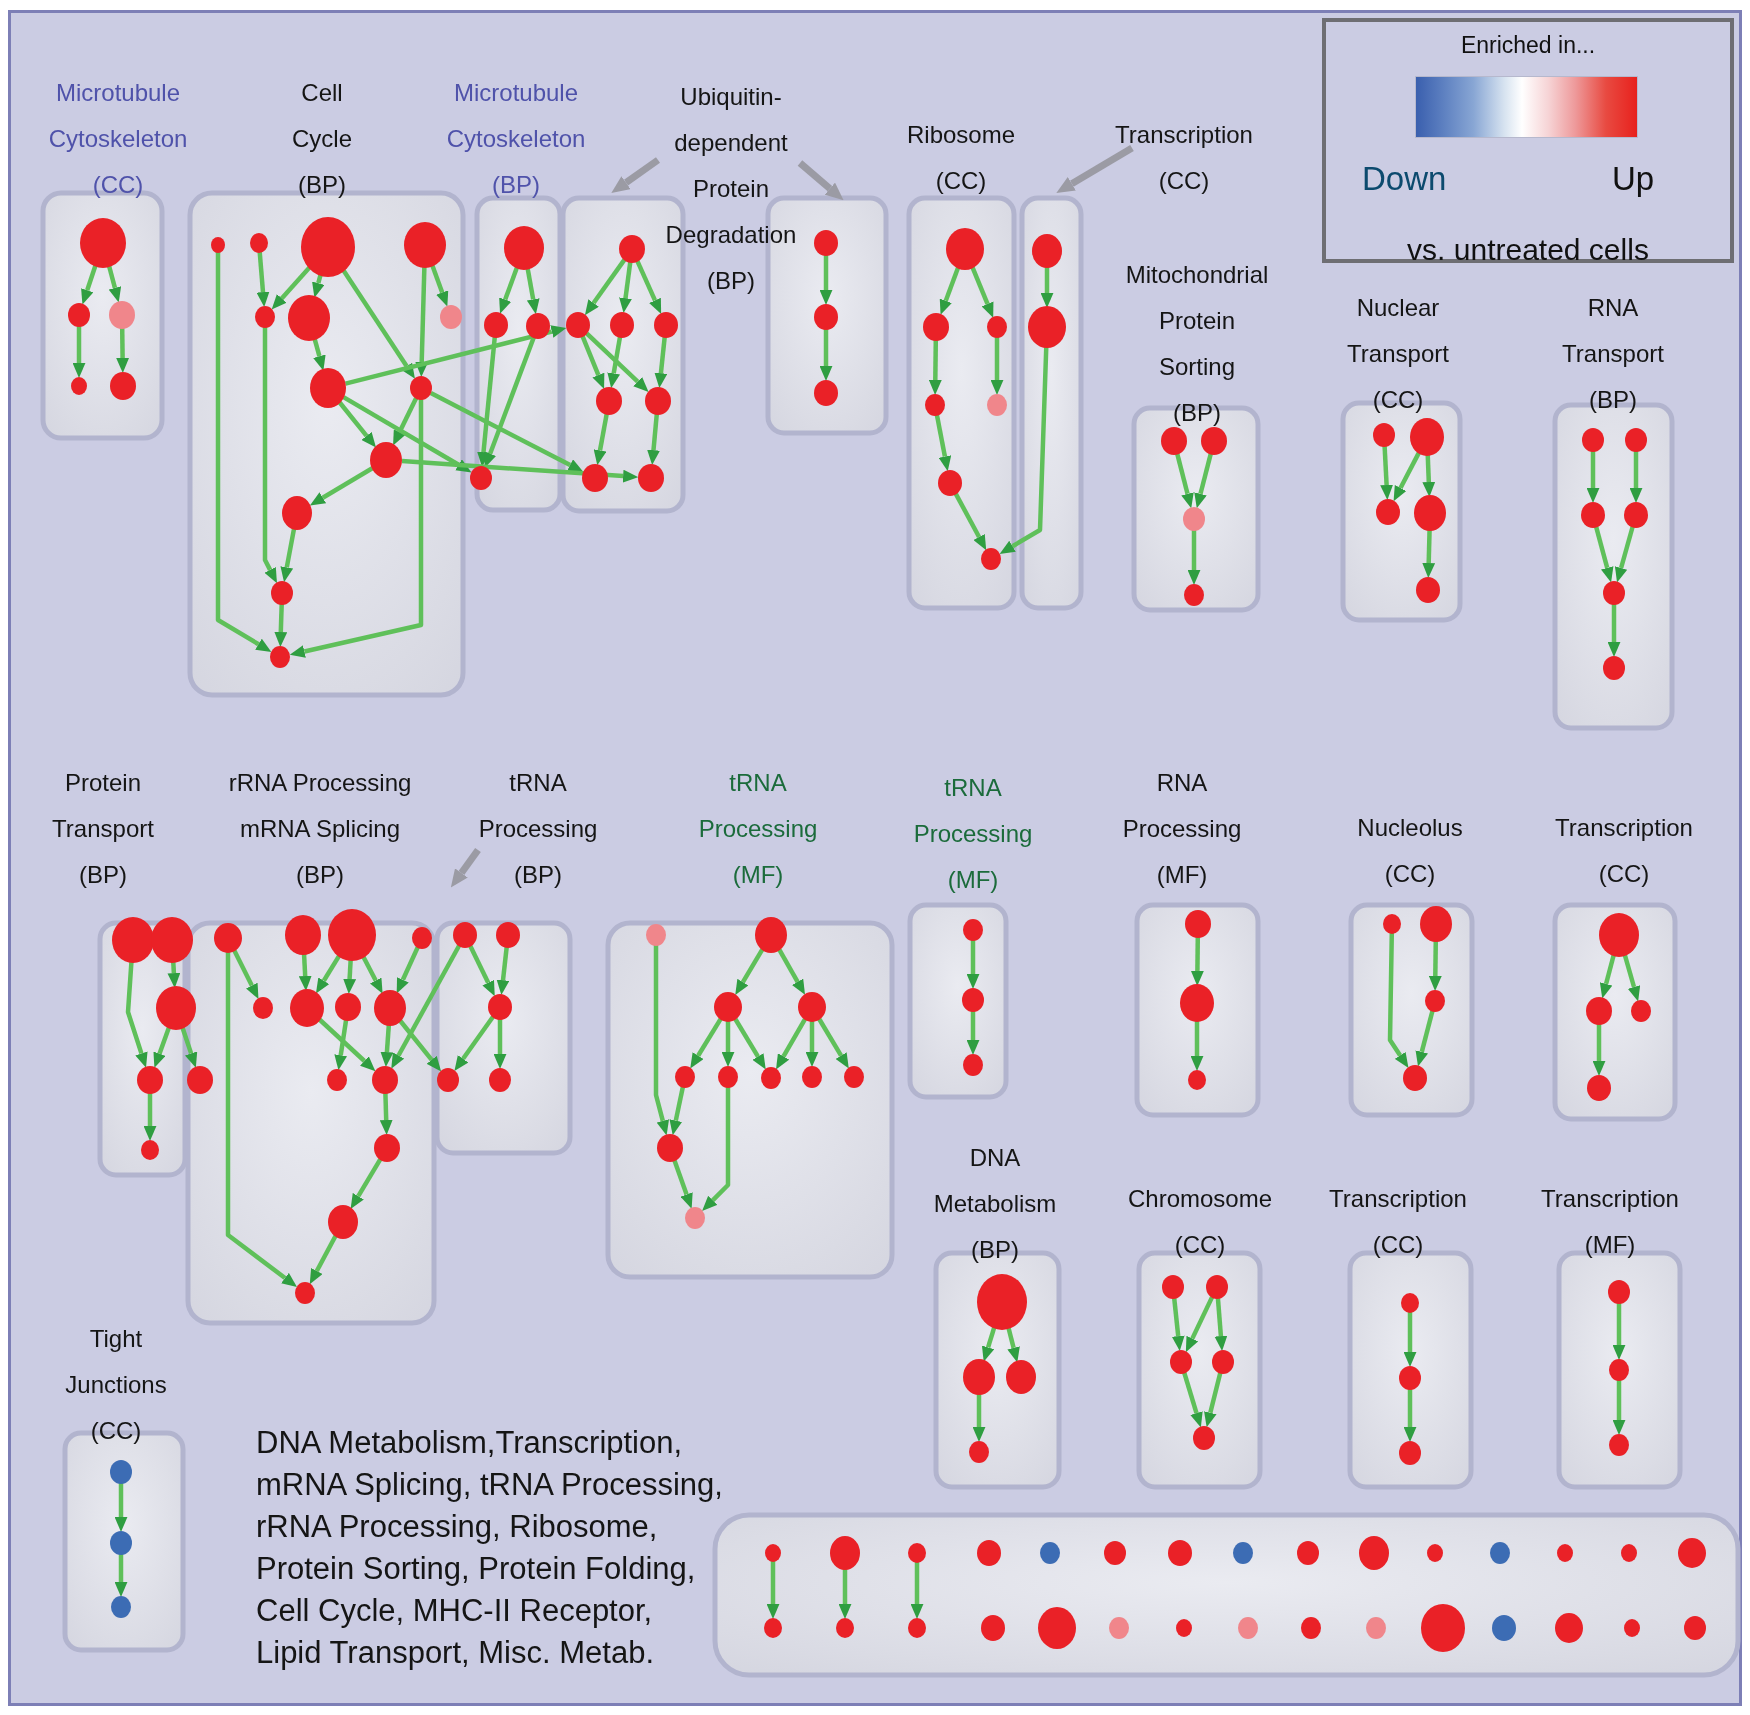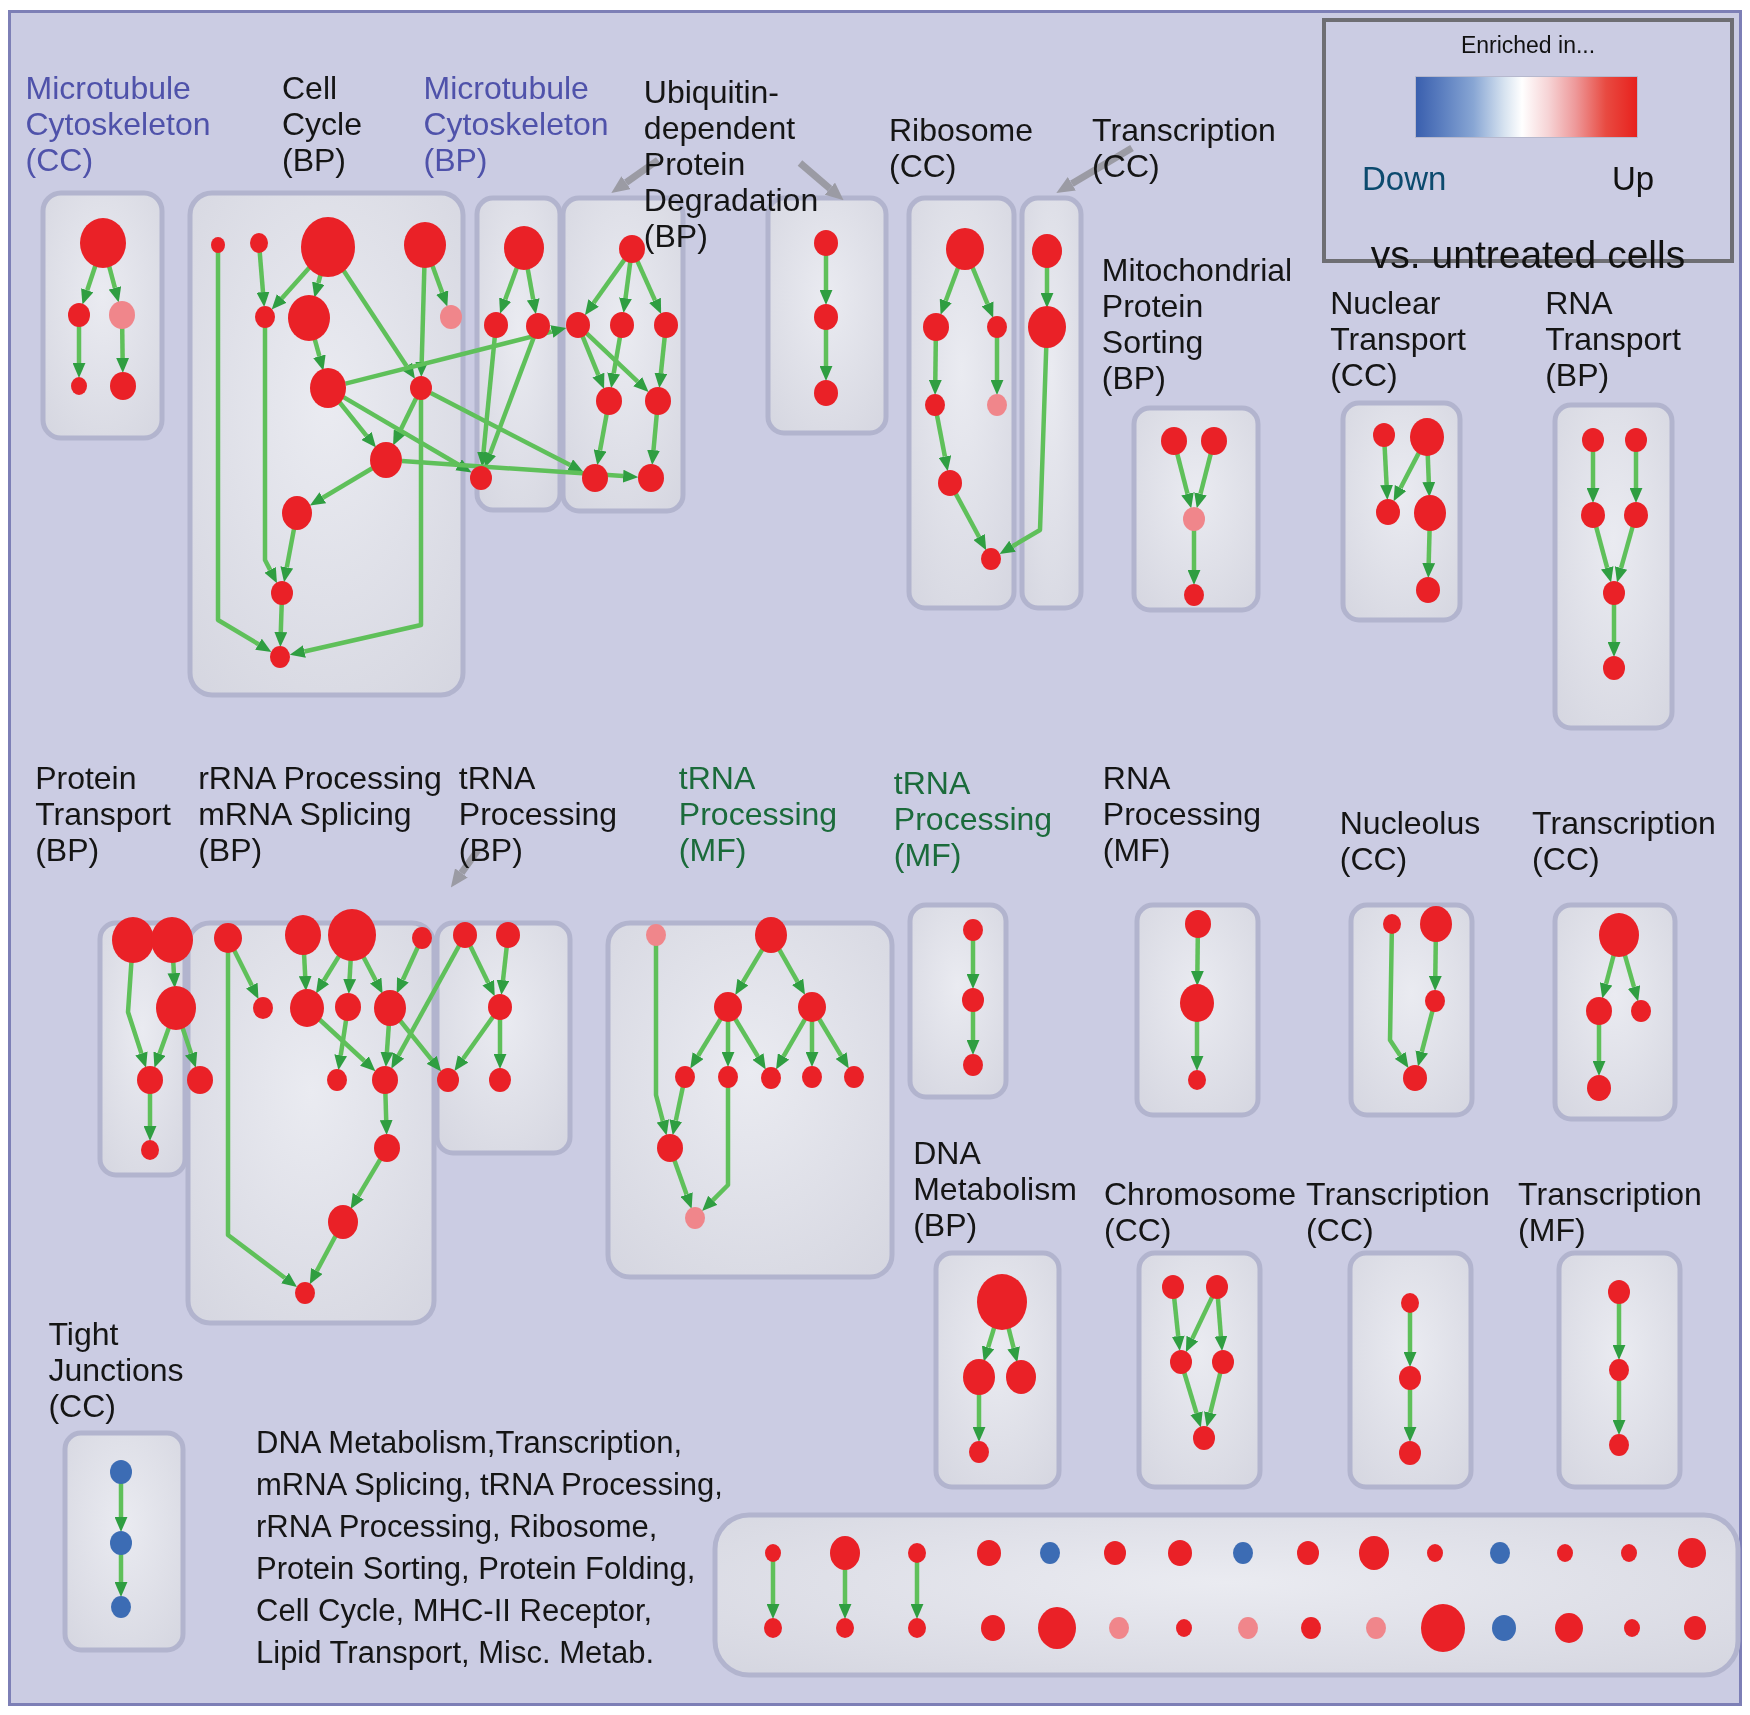--- a/index.html
+++ b/index.html
@@ -1,34 +1,34 @@
 <!DOCTYPE html>
 <html><head>
 <meta charset="utf-8">
 <style>
   html,body{margin:0;padding:0;background:#ffffff;font-family:"Liberation Sans", sans-serif;}
   #canvas{position:relative;width:1750px;height:1715px;background:#ffffff;overflow:hidden;}
   #field{position:absolute;left:8px;top:10px;width:1728px;height:1690px;background:#cbcce3;border:3px solid #7d7fb6;}
   #graph{position:absolute;left:0;top:0;width:1750px;height:1715px;}
-  .lbl{position:absolute;white-space:pre-line;text-align:left;transform:translateX(-50%);
-       font-size:32px;line-height:36px;color:#151515;}
+  .lbl{position:absolute;white-space:pre-line;text-align:center;transform:translateX(-50%);
+       font-size:24px;line-height:46px;color:#151515;}
   .lbl.bl{color:#4f52aa;}
   .lbl.gr{color:#1b6b3b;}
   .lbl.leftalign{transform:none;text-align:left;}
   
   .legend{position:absolute;left:1322px;top:18px;width:412px;height:245px;border:4px solid #6e6e73;
           box-sizing:border-box;background:#cbcce3;}
   .legend-title{position:absolute;top:10px;left:0;width:100%;text-align:center;font-size:23px;color:#111;}
   .legend-bar{position:absolute;left:89px;top:54px;width:221px;height:60px;border:1px solid #b6b8cd;
       background:linear-gradient(90deg,#3a5fae 0%,#5c7fc0 12%,#88a6d4 26%,#d7e3f0 40%,#ffffff 48%,
       #f6d3d5 60%,#ee9a9b 72%,#e84a41 86%,#e8211d 100%);}
   .legend-down{position:absolute;left:36px;top:138px;font-size:33px;color:#0c4a6e;}
   .legend-up{position:absolute;left:286px;top:138px;font-size:33px;color:#111;}
   .legend-sub1{position:absolute;top:176px;left:0;width:100%;text-align:center;font-size:29px;color:#111;}
-  .legend-sub2{position:absolute;top:211px;left:0;width:100%;text-align:center;font-size:39px;color:#111;}
+  .legend-sub2{position:absolute;top:211px;left:0;width:100%;text-align:center;font-size:30px;color:#111;}
 </style>
 </head>
 <body>
 
 <div id="canvas">
   <div id="field"></div>
   <svg id="graph">
       <defs>
         <radialGradient id="boxg" cx="50%" cy="42%" r="75%">
           <stop offset="0%" stop-color="#eaebf1"></stop>

